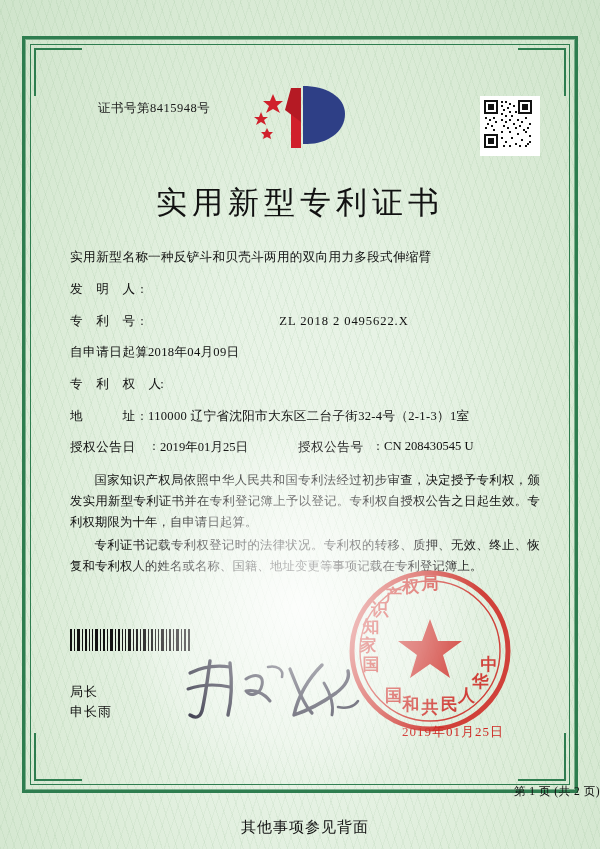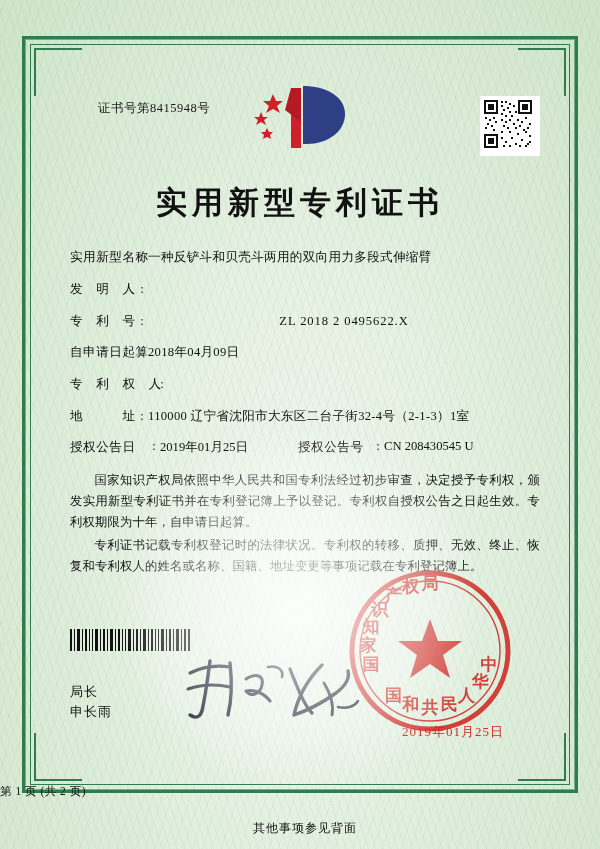--- a/index.html
+++ b/index.html
@@ -106,21 +106,21 @@
     background: #fff;
     padding: 2px;
   }
 
   .title {
     position: absolute;
     left: 0; right: 0;
     top: 112px;
     text-align: center;
     font-family: "Liberation Serif", serif;
-    font-weight: bold;
+    font-weight: normal;
     font-size: 31px;
     letter-spacing: 5px;
     color: #111;
   }
 
   .fields {
     position: absolute;
     left: 18px;
     right: 8px;
     top: 178px;
@@ -227,33 +227,33 @@
     font-family: "Liberation Serif", serif;
     font-size: 13px;
     color: #cf2a24;
     letter-spacing: 1px;
   }
 
   .page-no {
     position: absolute;
     left: 0; right: 0;
     bottom: 50px;
-    text-align: left;
+    text-align: right;
     font-family: "Liberation Serif", serif;
     font-size: 11.5px;
     color: #111;
     letter-spacing: 0.5px;
   }
   .footer-note {
     position: absolute;
     left: 0; right: 0;
     bottom: 12px;
     text-align: center;
     font-family: Liberation Serif, serif;
-    font-size: 12px;
+    font-size: 15px;
     color: #111;
     letter-spacing: 1px;
     padding-left: 10px;
   }
 </style>
 </head>
 <body>
 
 <div class="page">
 

